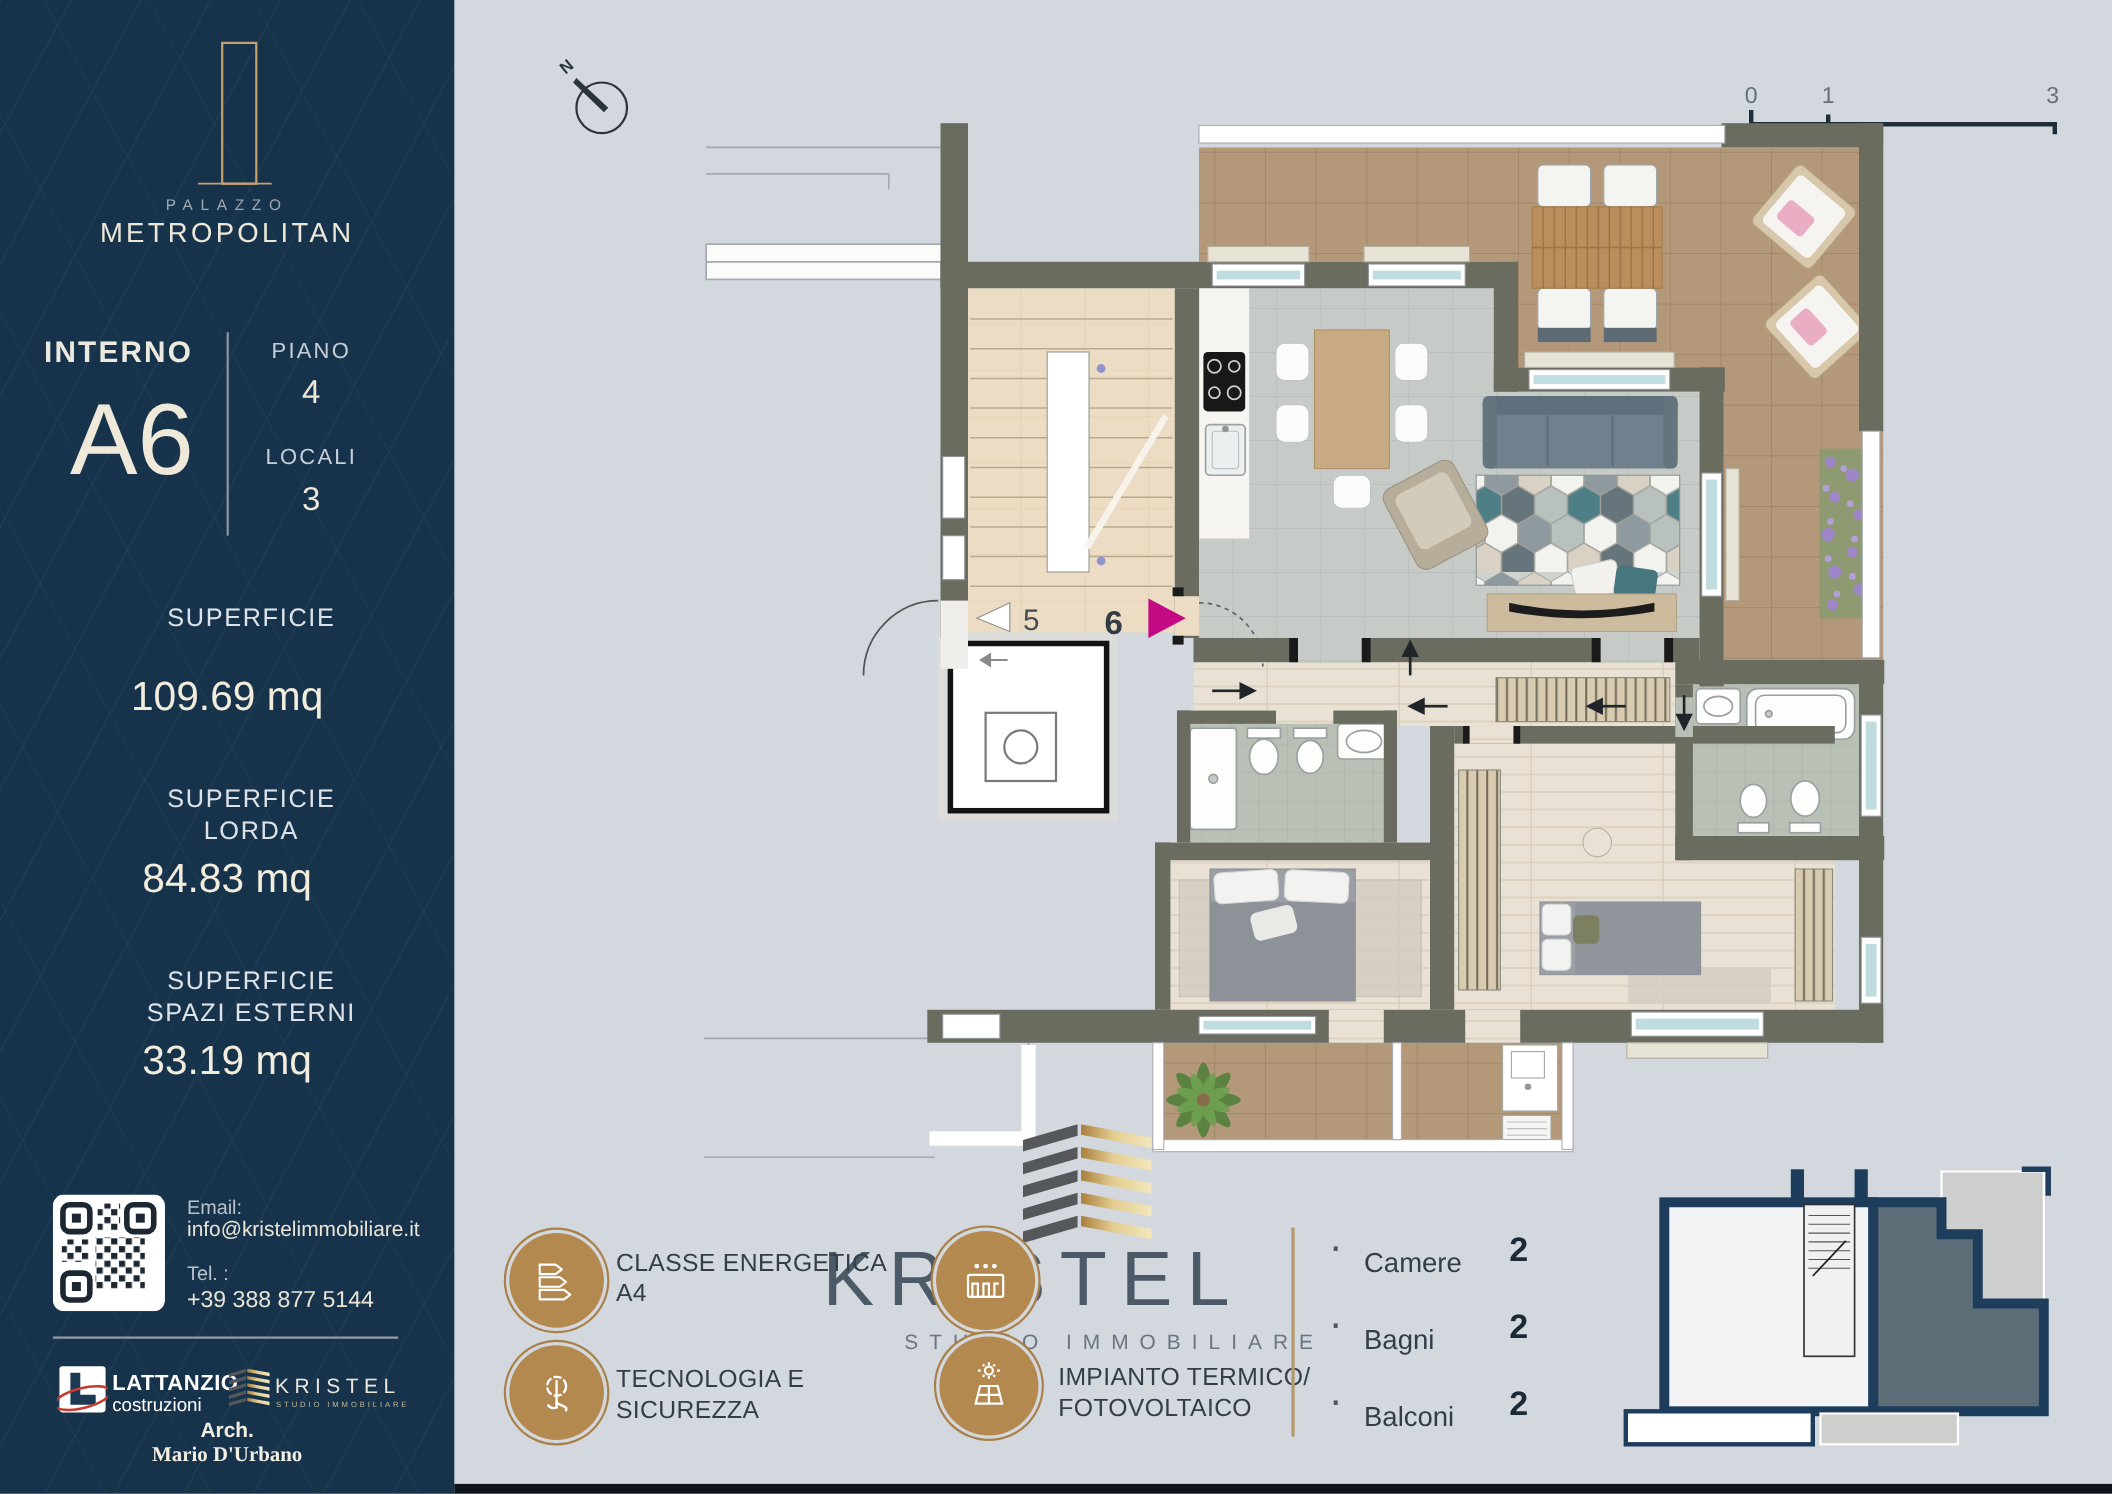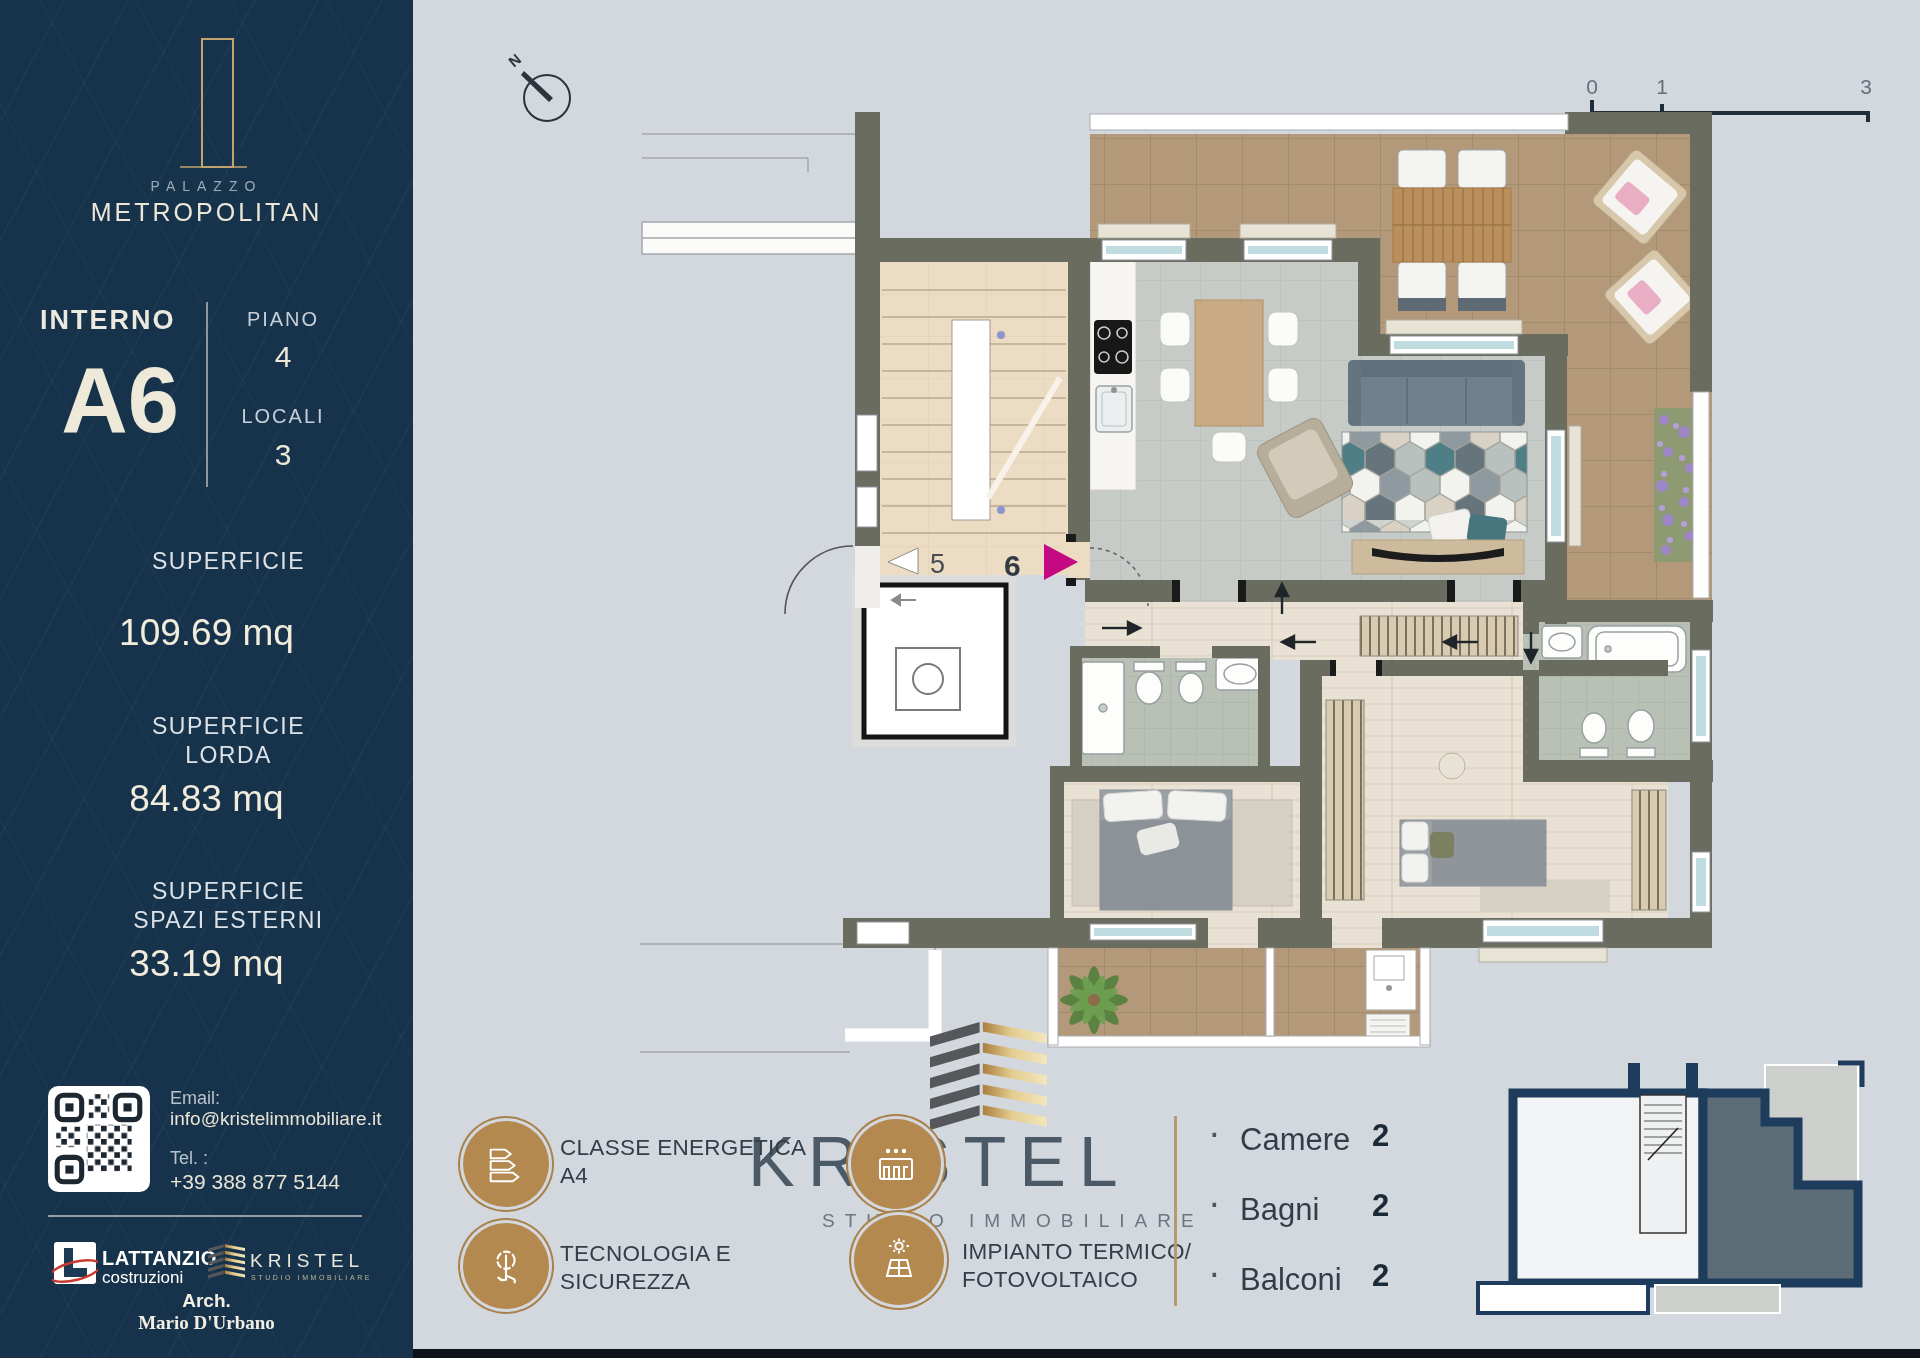--- a/index.html
+++ b/index.html
@@ -7,21 +7,21 @@
          font-family:"Liberation Sans",sans-serif;background:#d3d7de;}
   
   .sidebar{position:absolute;left:0;top:0;width:413px;height:1358px;background:#16334b;
     background-image:repeating-linear-gradient(118deg,rgba(255,255,255,.03) 0 2px,transparent 2px 56px),
                      repeating-linear-gradient(62deg,rgba(255,255,255,.02) 0 2px,transparent 2px 84px);
     color:#e9e4d5;}
   .sb-abs{position:absolute;}
   .palazzo{width:413px;text-align:center;font-size:14px;letter-spacing:7px;color:#9fa9b5;top:178px;}
   .brandname{width:413px;text-align:center;font-size:25px;letter-spacing:3px;color:#ece7d8;top:198px;font-weight:400;}
   .interno-label{left:40px;top:305px;width:160px;text-align:left;font-size:27px;font-weight:700;letter-spacing:2px;color:#eceadf;}
-  .interno-value{left:40px;top:348px;width:160px;text-align:center;font-size:92px;font-weight:700;color:#efe9d9;}
+  .interno-value{left:40px;top:348px;width:160px;text-align:center;font-size:92px;font-weight:400;color:#efe9d9;}
   .vdiv{left:206px;top:302px;width:2px;height:185px;background:#8d97a2;}
   .pl-label{left:228px;top:308px;width:110px;text-align:center;font-size:20px;letter-spacing:2px;color:#c6cfd8;}
   .pl-value{left:228px;top:340px;width:110px;text-align:center;font-size:30px;color:#ece7d8;}
   .pl-label2{left:228px;top:405px;width:110px;text-align:center;font-size:20px;letter-spacing:2px;color:#c6cfd8;}
   .pl-value2{left:228px;top:438px;width:110px;text-align:center;font-size:30px;color:#ece7d8;}
   .area-l{width:457px;text-align:center;font-size:23px;letter-spacing:1.5px;color:#dde2e8;line-height:29px;}
   .area-v{width:413px;text-align:center;font-size:37px;color:#f1ecdc;font-weight:500;}
   .ct-label{left:170px;font-size:18px;color:#b9c2cc;}
   .ct-value{left:170px;font-size:19px;color:#e9e4d6;}
   .hr{left:48px;top:1215px;width:314px;height:2px;background:#979ca3;}
@@ -34,21 +34,21 @@
   
   .abs{position:absolute;}
   .badge{position:absolute;width:86px;height:86px;border-radius:50%;background:#b3894f;
          box-shadow:0 0 0 3px #d3d7de,0 0 0 5px #a9804a;display:flex;align-items:center;justify-content:center;}
   .feat-label{position:absolute;font-size:22.5px;line-height:28px;color:#333e49;letter-spacing:.3px;}
   .wordmark{position:absolute;left:748px;top:1122px;font-size:70px;font-weight:300;letter-spacing:13px;color:#4b5a66;}
   .agency-sub{position:absolute;left:822px;top:1210px;font-size:19px;letter-spacing:10px;color:#6b7581;}
   .gold-div{position:absolute;left:1174px;top:1116px;width:3px;height:190px;background:#b49a6f;}
   .stat-row{position:absolute;left:1204px;width:260px;height:40px;color:#333d48;}
   .stat-b{position:absolute;left:4px;top:-6px;font-size:38px;color:#4a5560;}
-  .stat-l{position:absolute;left:36px;top:4px;font-size:31px;}
+  .stat-l{position:absolute;left:36px;top:16px;font-size:25px;}
   .stat-v{position:absolute;left:168px;top:0;font-size:31px;font-weight:600;color:#1c2a37;}
   .botbar{position:absolute;left:413px;top:1349px;width:1507px;height:9px;background:#0e141a;}
   svg text{font-family:"Liberation Sans",sans-serif;}
 </style>
 </head>
 <body>
 
 <div class="stage">
 
 <svg width="0" height="0" style="position:absolute">

